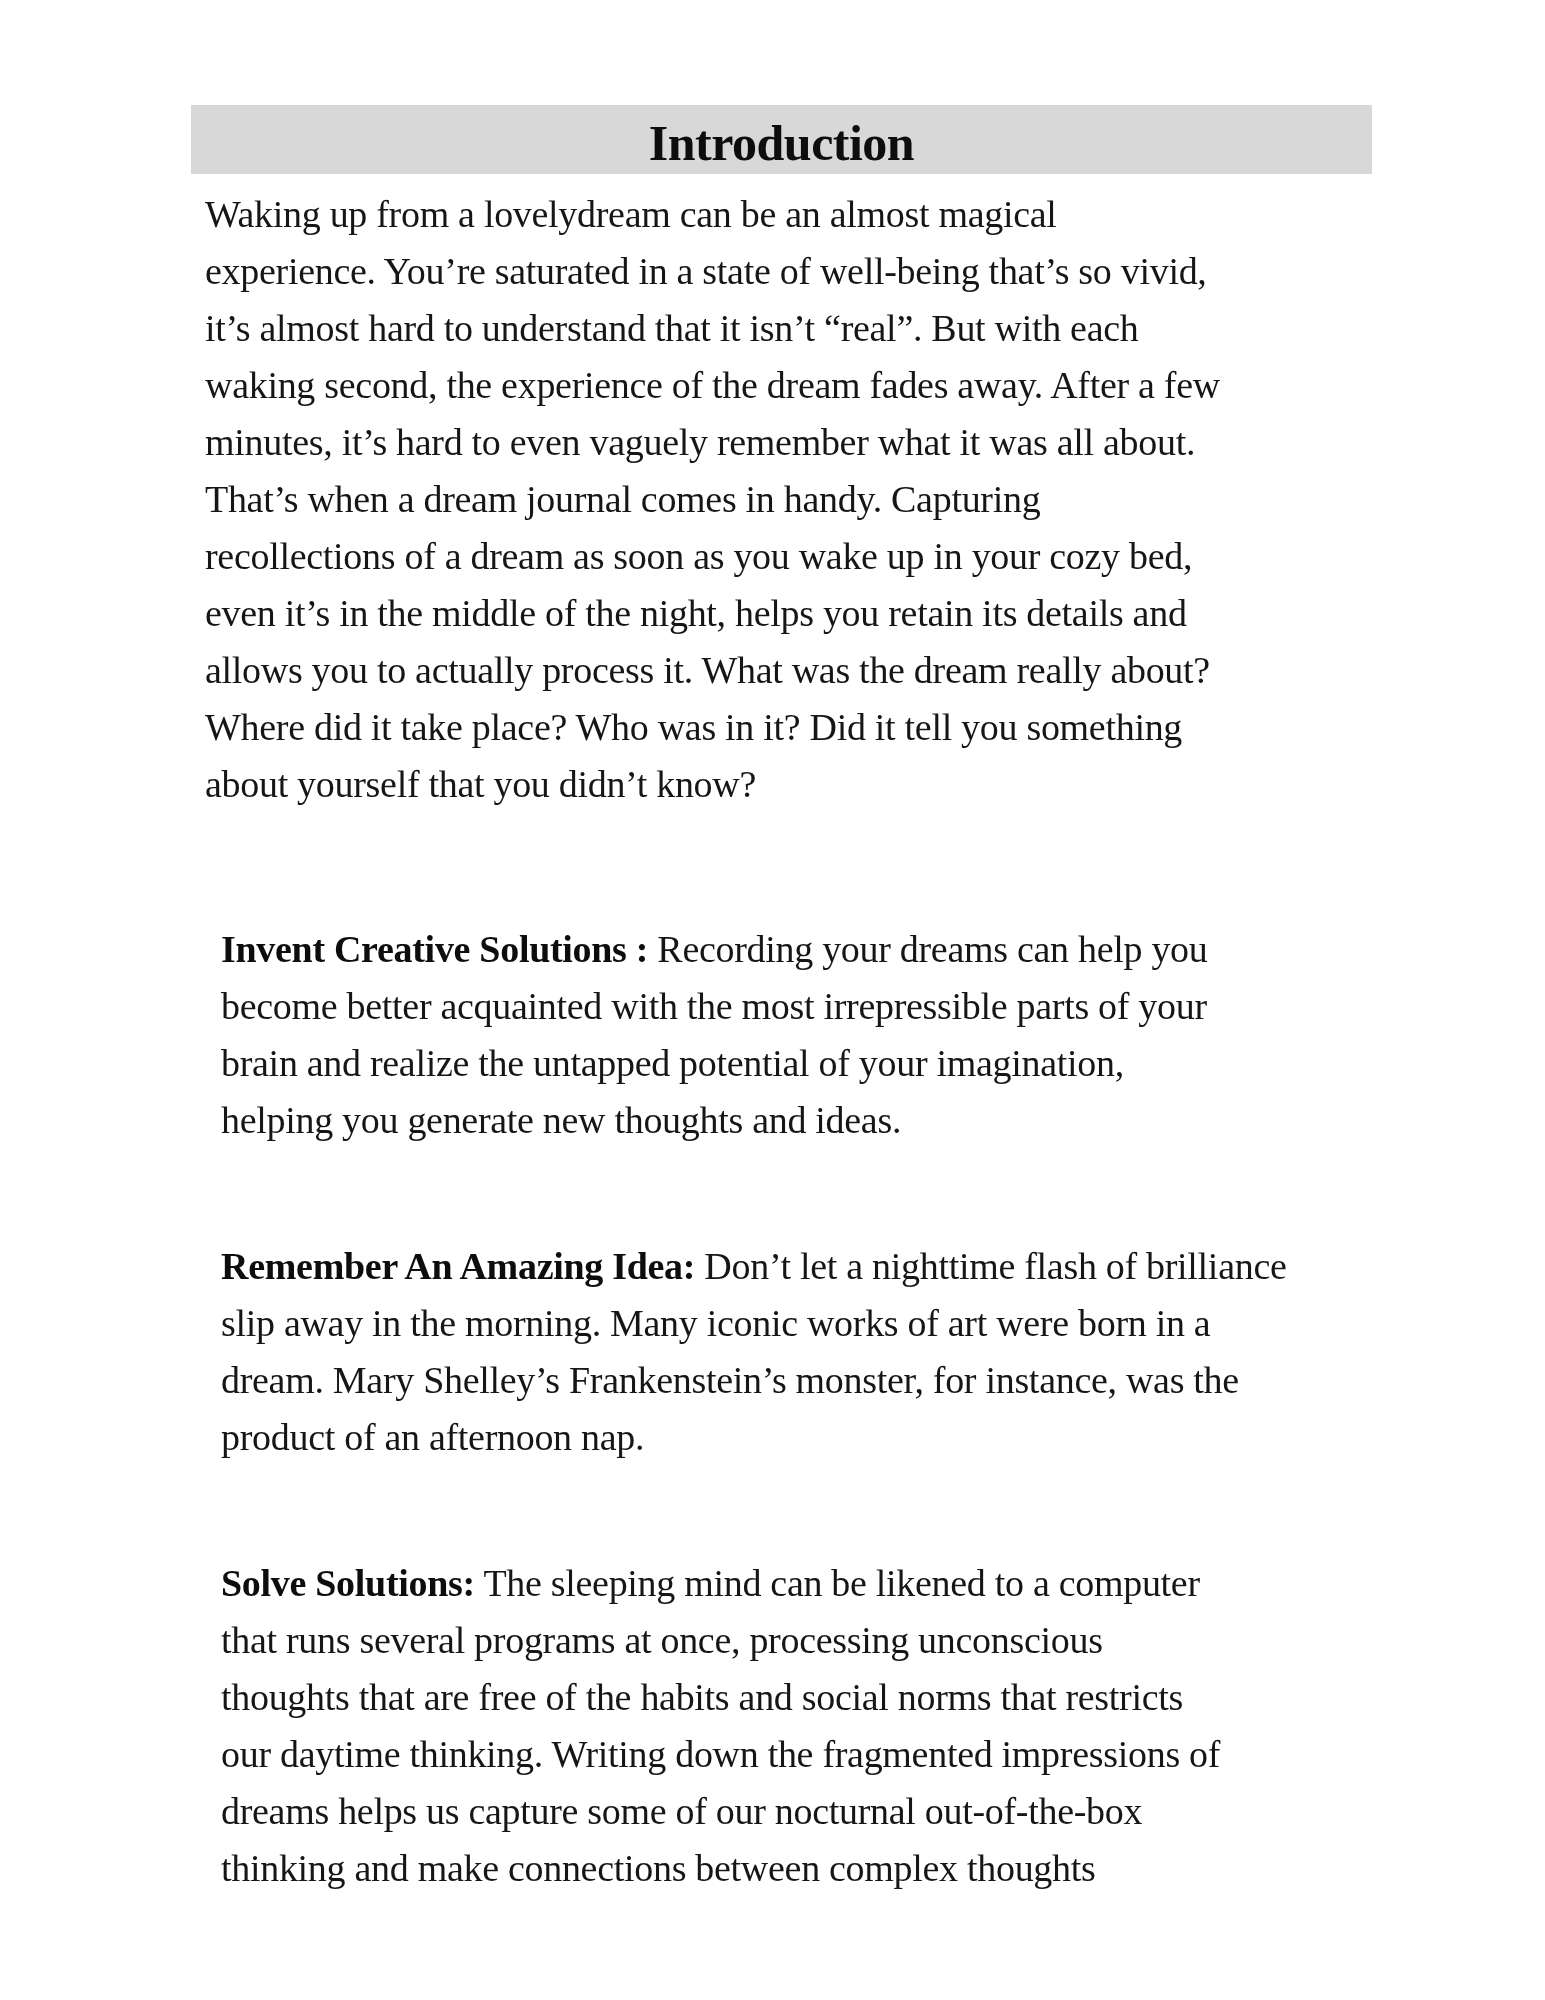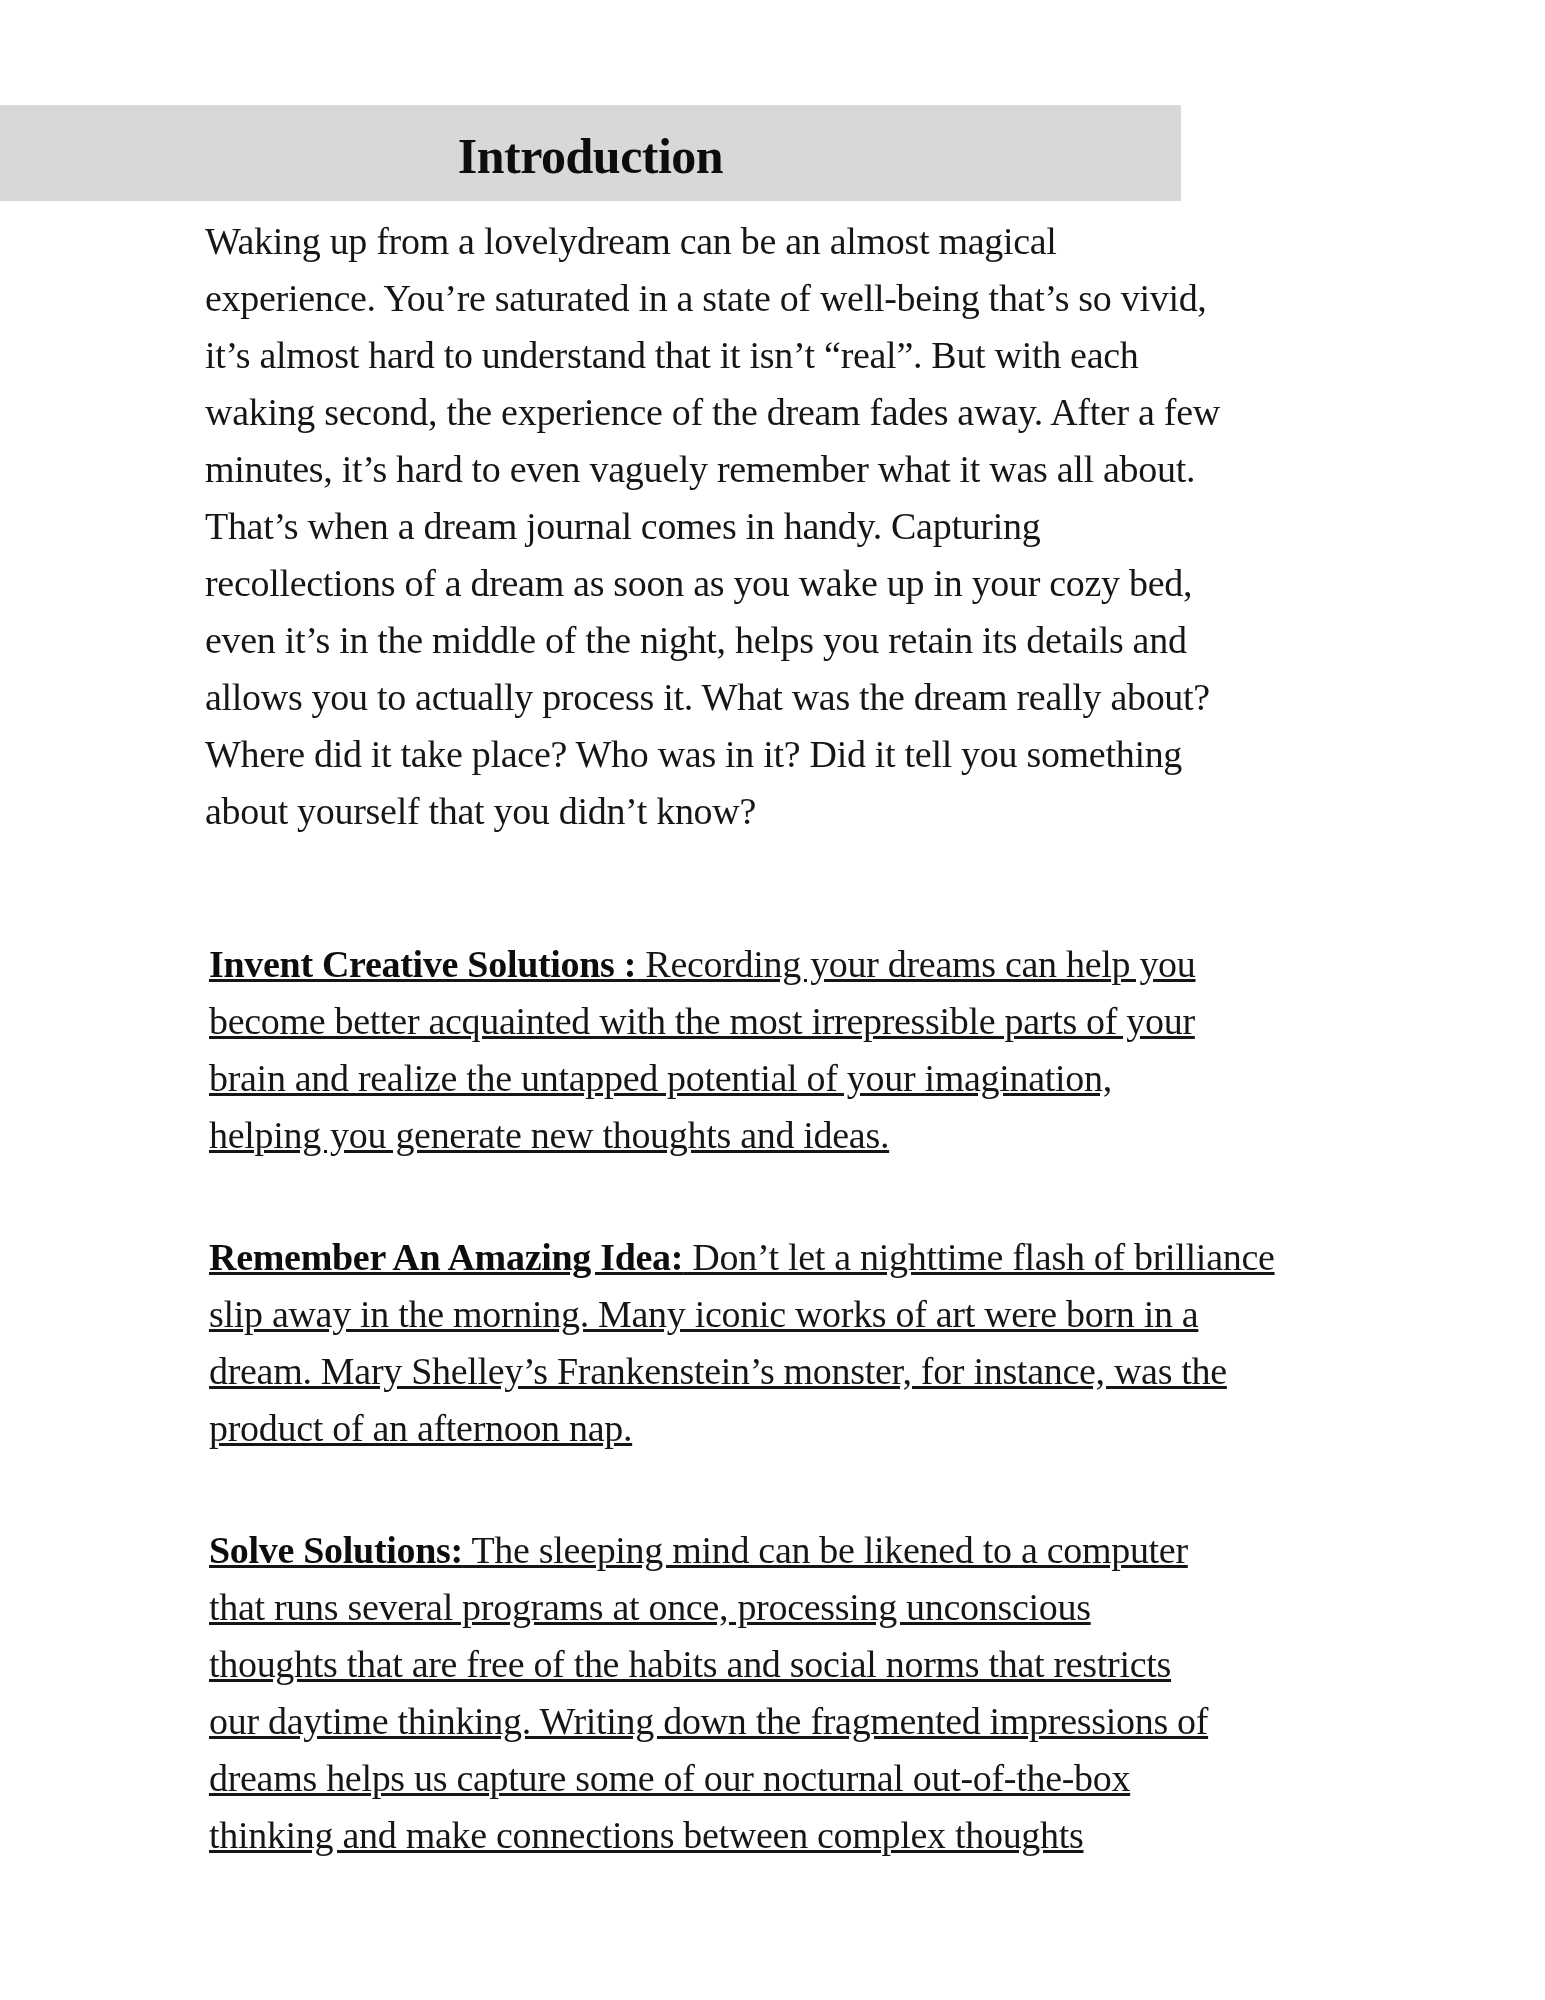--- a/index.html
+++ b/index.html
@@ -19,22 +19,23 @@
     overflow: hidden;
     font-family: "Liberation Serif", "DejaVu Serif", serif;
     color: var(--text);
   }
   .page {
     position: relative;
     width: 1545px;
     height: 2000px;
   }
   .section-header {
+    margin-left: 191px;
     width: 1181px;
-    height: 96px;
+    height: 69px;
     background: var(--header_bg);
     display: flex;
     align-items: center;
     justify-content: center;
     padding-top: 6px;
   }
   .section-title {
     margin: 0;
     font-size: 50px;
     font-weight: bold;
@@ -48,21 +49,21 @@
     margin-left: 205px;
     width: 1300px;
     font-size: 38px;
     line-height: 57px;
     letter-spacing: -0.3px;
     white-space: pre-line;
     color: var(--text);
   }
   .intro-paragraph { margin-top: 12px; margin-bottom: 0; }
   .benefits-body { margin-top: 35px; }
-  .benefit-item { margin: 4px; text-decoration: underline; }
+  .benefit-item { margin: 16px; }
   .benefit-lead { font-weight: bold; color: #0d0d0d; }
 </style>
 </head>
 <body>
 
 <div class="page">
 
   <section>
     <header class="section-header intro-header">
       <h1 class="section-title">Introduction</h1>

